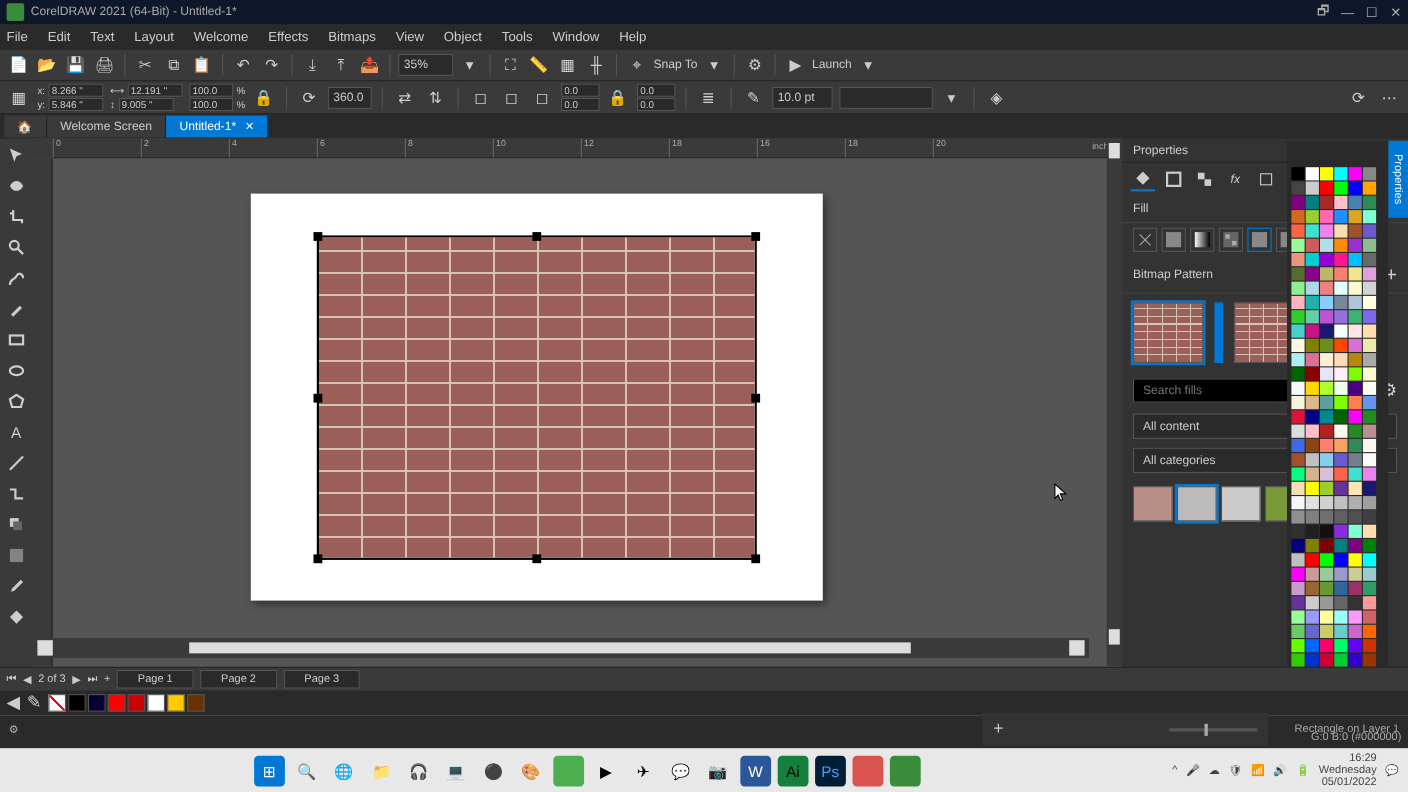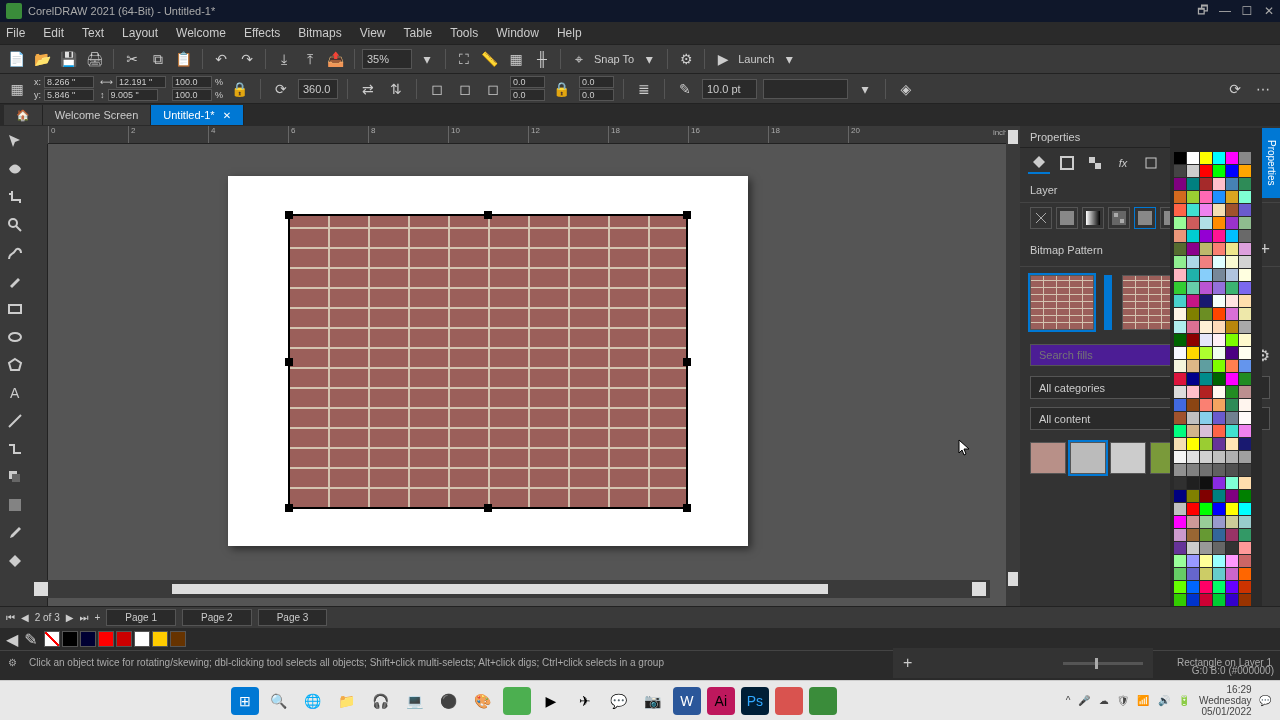--- a/index.html
+++ b/index.html
@@ -67,21 +67,21 @@
 .fill-type { width: 22px; height: 22px; border: 1px solid #555; display: flex; align-items: center; justify-content: center; }
 .fill-type svg { width: 14px; height: 14px; fill: #aaa; }
 .pattern-preview { display: flex; gap: 10px; padding: 8px 10px; align-items: center; }
 .brick-thumb { width: 64px; height: 55px; background: #9b5f5a; border: 1px solid #555; background-image:
   repeating-linear-gradient(0deg, transparent 0, transparent 6px, #d4c4b0 6px, #d4c4b0 7px),
   repeating-linear-gradient(90deg, transparent 0, transparent 12px, #d4c4b0 12px, #d4c4b0 13px); }
 .brick-thumb.selected { outline: 2px solid #0078d4; }
 .thumb-slider { width: 8px; height: 55px; background: #0078d4; }
 .pattern-tools { display: flex; flex-direction: column; gap: 6px; color: #ccc; }
 .search-row { display: flex; padding: 6px 10px; gap: 6px; align-items: center; }
-.search-row input { flex: 1; background: #4c1d95; border: 1px solid #555; color: #888; padding: 4px 8px; font-size: 11px; }
+.search-row input { flex: 1; background: #000000; border: 1px solid #555; color: #888; padding: 4px 8px; font-size: 11px; }
 .dropdown { margin: 4px 10px; background: #2a2a2a; border: 1px solid #555; color: #ccc; padding: 4px 8px; font-size: 11px; display: flex; justify-content: space-between; align-items: center; }
 .pattern-grid { display: flex; gap: 4px; padding: 8px 10px; }
 .pattern-swatch { width: 36px; height: 32px; border: 1px solid #555; }
 .ps1 { background: #b89088; } .ps2 { background: #bbb; outline: 2px solid #0078d4; }
 .ps3 { background: #ccc; } .ps4 { background: #7a9a3a; } .ps5 { background: #aaa; }
 
 .vert-tab { position: absolute; right: 0; top: 128px; width: 18px; height: 70px; background: #0078d4; color: #fff; font-size: 10px; writing-mode: vertical-rl; display: flex; align-items: center; justify-content: center; }
 
 .color-palette { position: absolute; right: 18px; top: 128px; width: 92px; height: 478px; background: #2a2a2a; padding: 24px 4px 4px; display: flex; flex-wrap: wrap; gap: 1px; align-content: flex-start; }
 .color-swatch { width: 12px; height: 12px; }
@@ -125,21 +125,21 @@
 
 <div class="menubar">
   <span>File</span>
   <span>Edit</span>
   <span>Text</span>
   <span>Layout</span>
   <span>Welcome</span>
   <span>Effects</span>
   <span>Bitmaps</span>
   <span>View</span>
-  <span>Table</span>
+  <span>Object</span>
   <span>Tools</span>
   <span>Window</span>
   <span>Help</span>
 </div>
 
 <div class="toolbar1">
   <button class="tbtn">📄</button>
   <button class="tbtn">📂</button>
   <button class="tbtn">💾</button>
   <button class="tbtn">🖨</button>
@@ -412,21 +412,21 @@
       <div class="prop-icon">
           <svg viewBox="0 0 16 16">
             <rect x="2" y="2" width="12" height="12"></rect>
             <path d="M2 10l4-4 3 3 2-2 3 3" stroke="#333" fill="none"></path>
           </svg>
         </div>
       <div style="flex:1"></div>
       <div class="prop-icon">◻</div>
       <div class="prop-icon">◻</div>
     </div>
-    <div class="prop-section">Layer</div>
+    <div class="prop-section">Fill</div>
     <div class="fill-types">
       <div class="fill-type">
           <svg viewBox="0 0 14 14">
             <path d="M2 2l10 10M12 2L2 12" stroke="#aaa"></path>
           </svg>
         </div>
       <div class="fill-type">
           <svg viewBox="0 0 14 14">
             <rect width="14" height="14" fill="#888"></rect>
           </svg>
@@ -477,25 +477,25 @@
       <div class="pattern-tools">
         <span>⤢</span>
         <span>⚙</span>
       </div>
     </div>
     <div class="search-row">
       <input placeholder="Search fills" style="">
       <span style="color:#ccc">⚙</span>
     </div>
     <div class="dropdown">
+        <span>All content</span>
+        <span>▾</span>
+      </div>
+    <div class="dropdown">
         <span>All categories</span>
-        <span>▾</span>
-      </div>
-    <div class="dropdown">
-        <span>All content</span>
         <span>▾</span>
       </div>
     <div class="pattern-grid">
       <div class="pattern-swatch ps1"></div>
       <div class="pattern-swatch ps2"></div>
       <div class="pattern-swatch ps3"></div>
       <div class="pattern-swatch ps4"></div>
       <div class="pattern-swatch ps5"></div>
     </div>
   </div>
@@ -753,21 +753,20 @@
 
 <div class="bottom-panel">
   <span class="plus">+</span>
   <div class="slider"></div>
 </div>
 
 <div class="right-status">G:0 B:0 (#000000)</div>
 
 <div class="statusbar">
   <span>⚙</span>
-  <span>Click an object twice for rotating/skewing; dbl-clicking tool selects all objects; Shift+click multi-selects; Alt+click digs; Ctrl+click selects in a group</span>
   <div class="flex"></div>
   <span>Rectangle on Layer 1</span>
 </div>
 
 <div class="cursor">
   <svg viewBox="0 0 14 18">
       <path d="M1 1l0 13 3-3 2 5 2-1-2-5 5 0z"></path>
     </svg>
 </div>
 
@@ -780,21 +779,21 @@
     <div class="tbicon">🎧</div>
     <div class="tbicon">💻</div>
     <div class="tbicon">⚫</div>
     <div class="tbicon">🎨</div>
     <div class="tbicon" style="background:#4caf50"></div>
     <div class="tbicon">▶</div>
     <div class="tbicon">✈</div>
     <div class="tbicon" style="color:#25d366">💬</div>
     <div class="tbicon">📷</div>
     <div class="tbicon" style="background:#2b579a;color:#fff">W</div>
-    <div class="tbicon" style="background:#be185d">Ai</div>
+    <div class="tbicon" style="background:#15803d">Ai</div>
     <div class="tbicon" style="background:#001e36;color:#31a8ff">Ps</div>
     <div class="tbicon" style="background:#d9534f"></div>
     <div class="tbicon" style="background:#3a8c3a"></div>
   </div>
   <div class="tray">
     <span>^</span>
     <span>🎤</span>
     <span>☁</span>
     <span>🛡</span>
     <span>📶</span>

